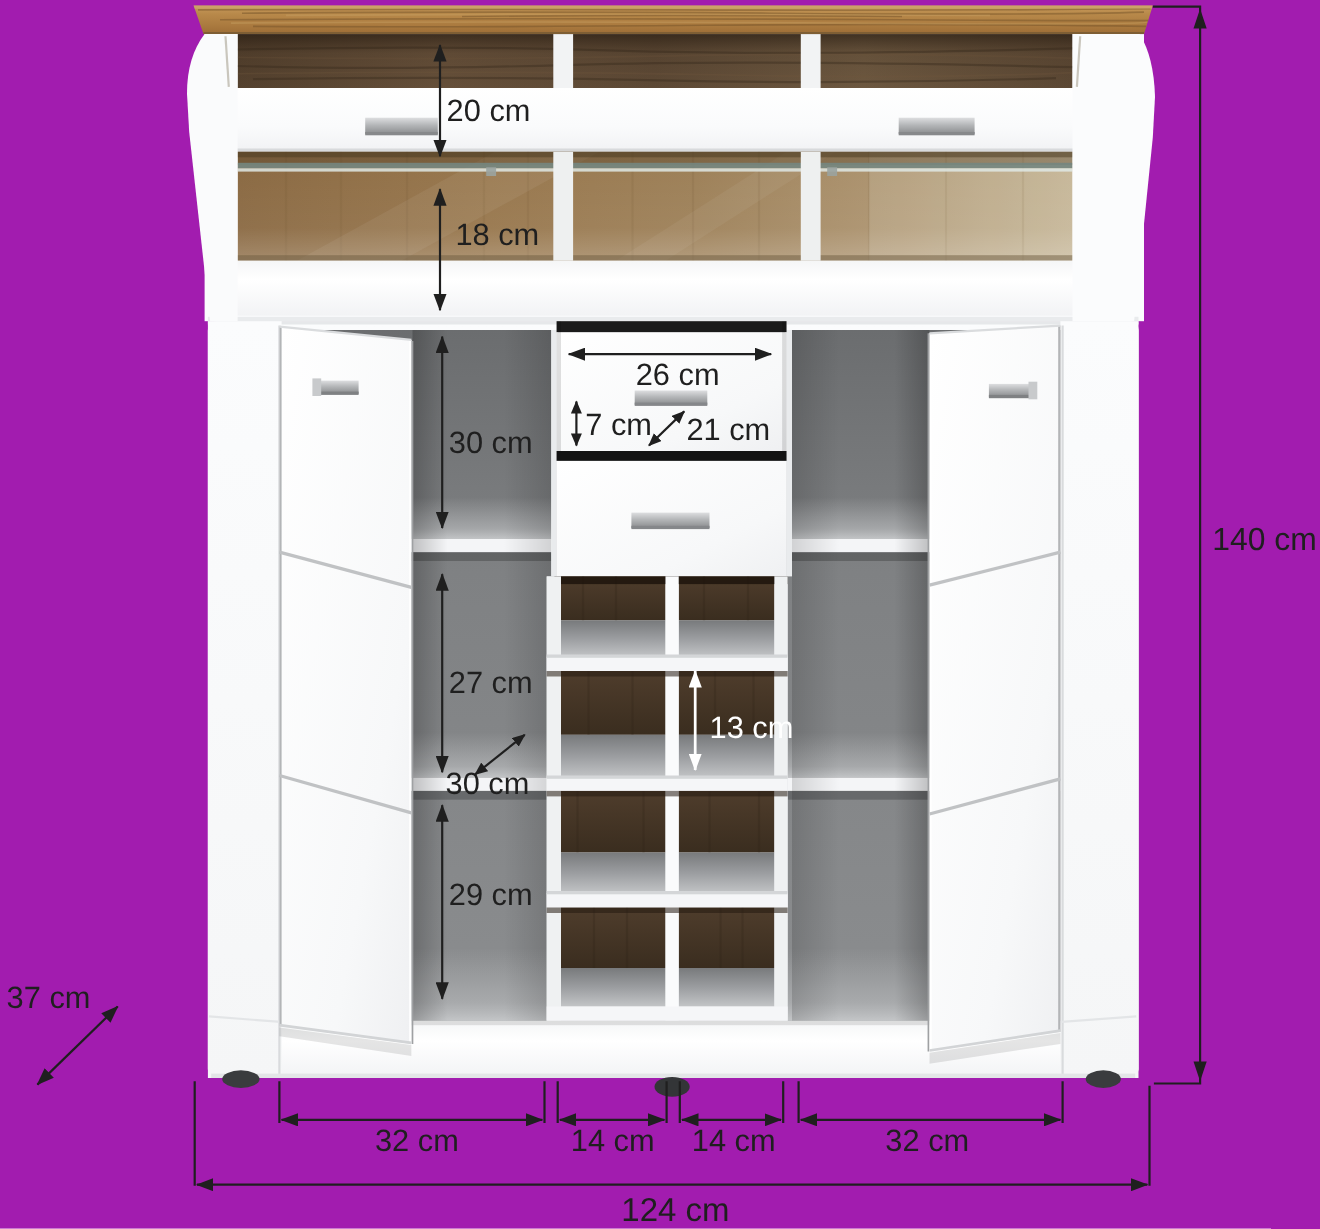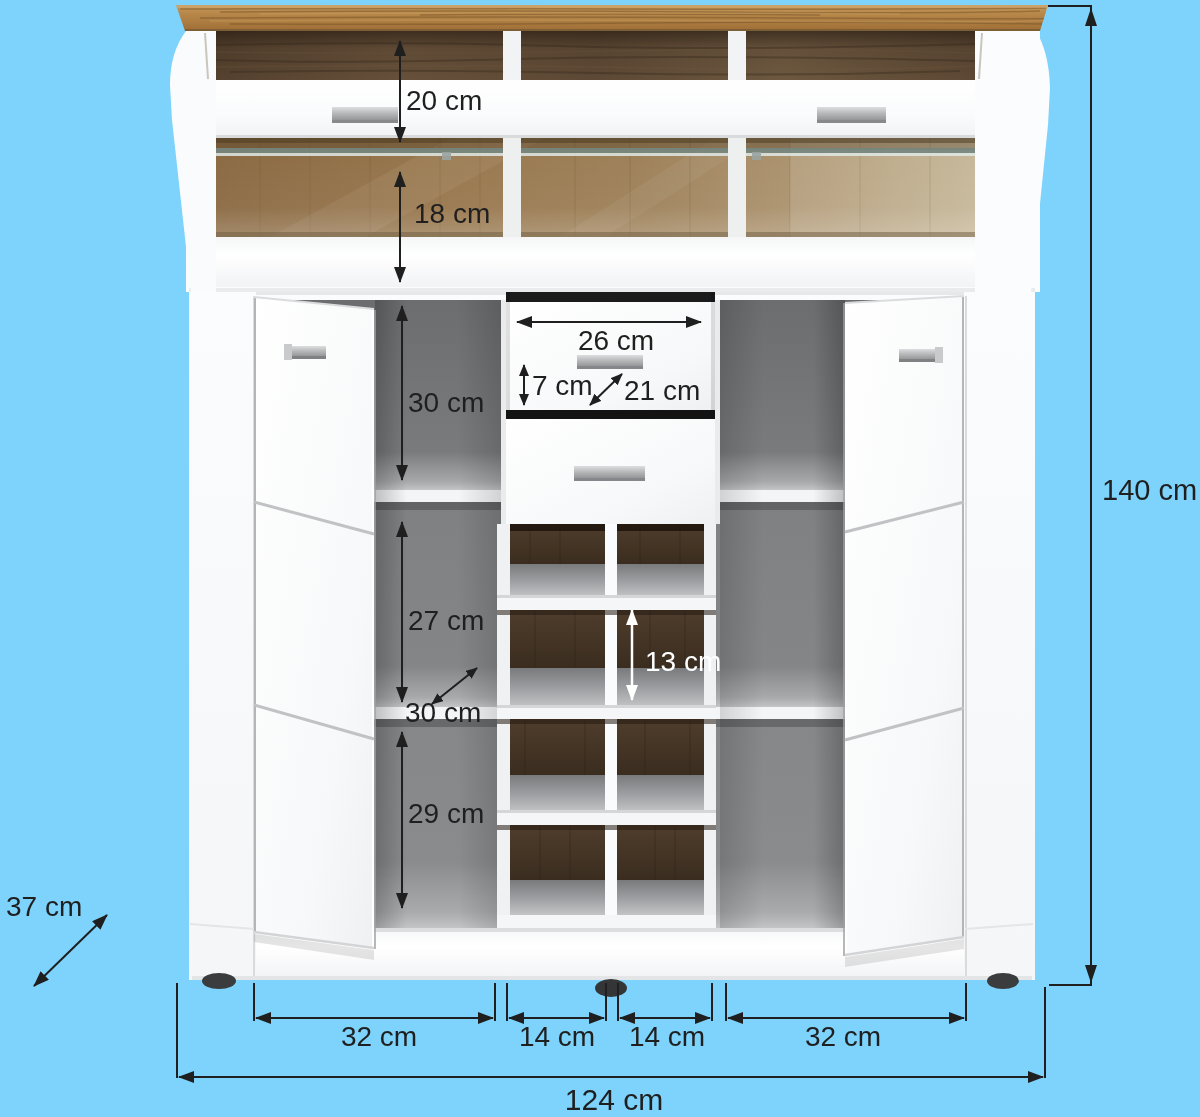--- a/index.html
+++ b/index.html
@@ -1,16 +1,16 @@
 <!DOCTYPE html>
 <html><head>
 <meta charset="utf-8">
 <style>
   html,body{margin:0;padding:0;background:#ffffff;}
-  .stage{width:1200px;height:1117px;position:relative;overflow:hidden;background:#7dd3fc;}
+  .stage{width:1200px;height:1117px;position:relative;overflow:hidden;background:#a21caf;}
   text{font-family:"Liberation Sans", sans-serif;fill:#1f1f1f;}
   text.w{fill:#ffffff;}
 </style>
 </head>
 <body>
 <div class="stage">
 <svg width="1200" height="1117" viewBox="0 0 1200 1117">
 <defs>
   <linearGradient id="oakTop" x1="0" y1="0" x2="0" y2="1">
     <stop offset="0" stop-color="#c79a5c"></stop>

